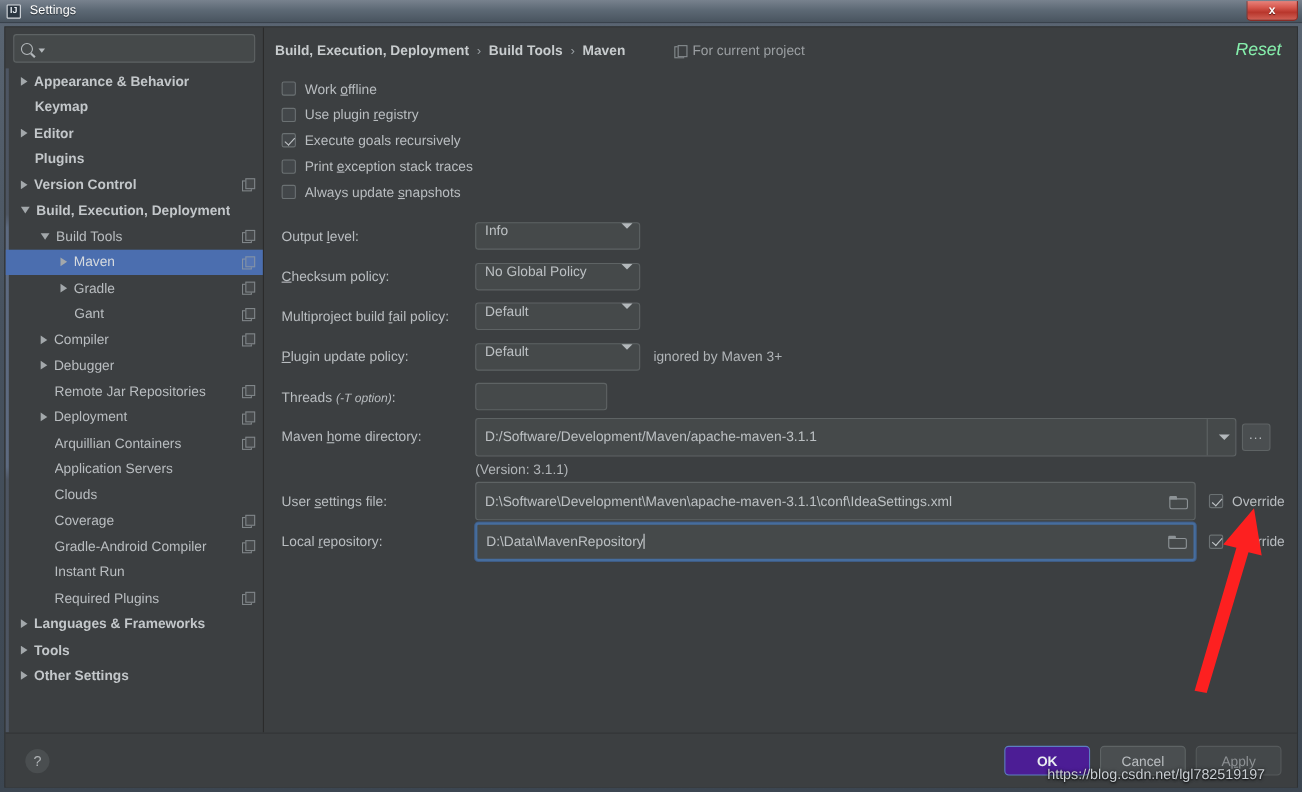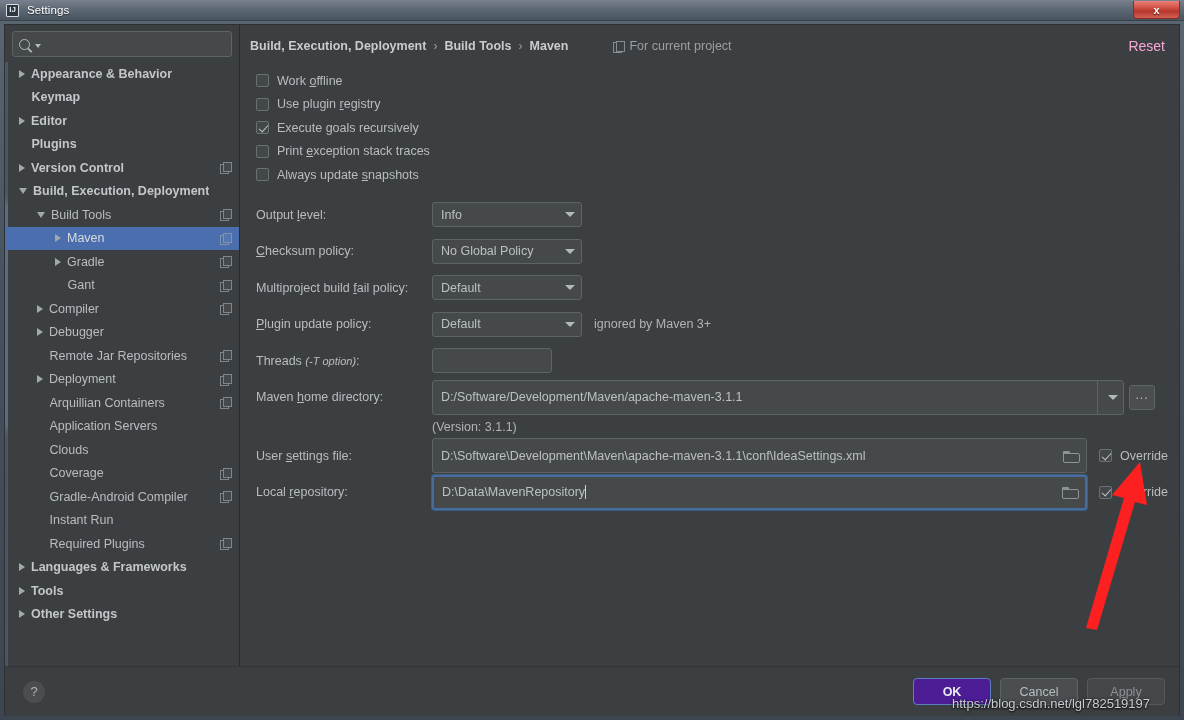--- a/index.html
+++ b/index.html
@@ -237,23 +237,24 @@
     content: "";
     position: absolute;
     left: 3px; top: 0px;
     width: 7px; height: 9px;
     border: 1.3px solid #9aa0a4;
     background: #3c3f41;
   }
   #scope-text { font-size: 12.5px; color: #9b9fa2; }
   #reset-link {
     margin-left: auto;
-    font-size: 14px;
-    color: #f9a8d4;
+    font-size: 16px;
+    color: #86efac;
     cursor: pointer;
+    font-style: italic;
   }
 
   #form { padding: 14px 0 0 10px; }
 
   
   .cb-row {
     display: flex;
     align-items: center;
     height: 23.5px;
     padding-left: 6px;
@@ -294,21 +295,21 @@
   }
   .fr-label .it {
     font-style: italic;
     font-size: 11px;
   }
   .combo {
     width: 150px; height: 25px;
     background: #45494a;
     border: 1px solid #5e6364;
     border-radius: 3px;
-    display: flex; align-items: center;
+    display: flex; 
     padding: 0 6px 0 8px;
     cursor: pointer;
   }
   .combo .val {
     font-size: 12.5px;
     color: #bcc0c3;
     flex: 1;
     white-space: nowrap;
     overflow: hidden;
   }

